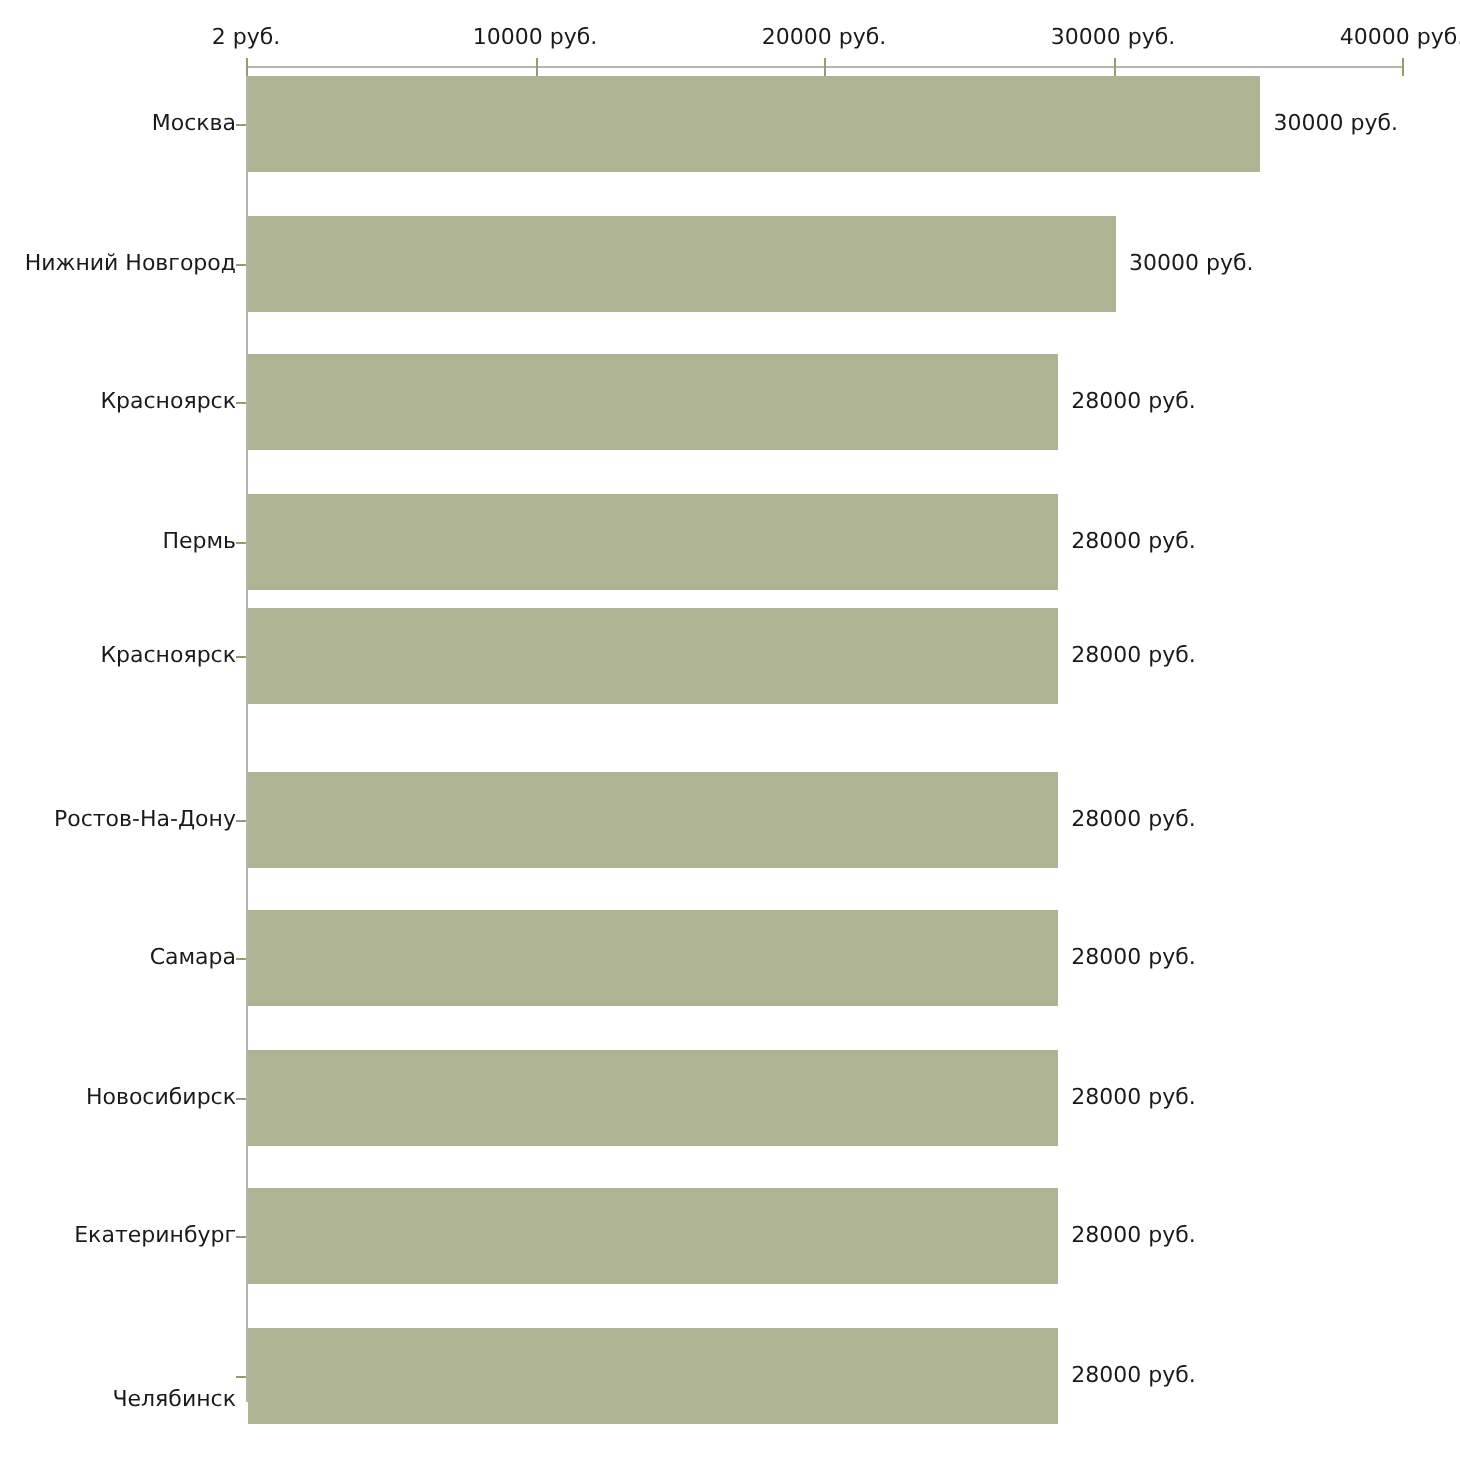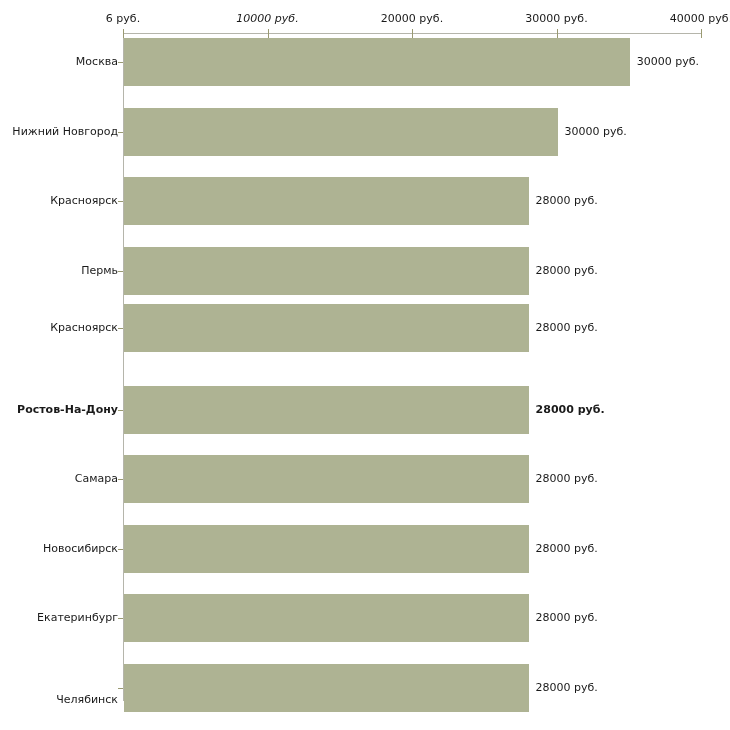--- a/index.html
+++ b/index.html
@@ -86,23 +86,23 @@
 </head>
 <body>
 
 <div id="chart-root">
 
   <div class="x-axis-line"></div>
   <div class="y-axis-line"></div>
 
   <div id="x-ticks">
       <div class="x-tick" style="left: 123px;"></div>
-      <div class="x-tick-label" style="left: 123px;">6 руб.</div>
+      <div class="x-tick-label" style="left: 123px;">2 руб.</div>
       <div class="x-tick" style="left: 267.5px;"></div>
-      <div class="x-tick-label" style="left: 267.5px; font-style: italic;">10000 руб.</div>
+      <div class="x-tick-label" style="left: 267.5px;">10000 руб.</div>
       <div class="x-tick" style="left: 412px;"></div>
       <div class="x-tick-label" style="left: 412px;">20000 руб.</div>
       <div class="x-tick" style="left: 556.5px;"></div>
       <div class="x-tick-label" style="left: 556.5px;">30000 руб.</div>
       <div class="x-tick" style="left: 701px;"></div>
       <div class="x-tick-label" style="left: 701px;">40000 руб.</div>
     </div>
   <div id="bars">
       <div class="bar-row" style="top: 38px; height: 64px;">
         <div class="bar" style="width: 505.75px; height: 48px; background: rgb(174, 179, 147);"></div>
@@ -127,21 +127,21 @@
         <div class="cat-tick" style="left: 118px; top: 24px;"></div>
         <div class="bar-cat-label" style="top: 17px;">Пермь</div>
         <div class="bar-value-label" style="left: 535.6px; top: 17px;">28000 руб.</div>
       </div>
       <div class="bar-row" style="top: 304px; height: 48px;">
         <div class="bar" style="width: 404.6px; height: 48px; background: rgb(174, 179, 147);"></div>
         <div class="cat-tick" style="left: 118px; top: 24px;"></div>
         <div class="bar-cat-label" style="top: 17px;">Красноярск</div>
         <div class="bar-value-label" style="left: 535.6px; top: 17px;">28000 руб.</div>
       </div>
-      <div class="bar-row" style="top: 385.5px; height: 48px; font-weight: bold;">
+      <div class="bar-row" style="top: 385.5px; height: 48px;">
         <div class="bar" style="width: 404.6px; height: 48px; background: rgb(174, 179, 147);"></div>
         <div class="cat-tick" style="left: 118px; top: 24px;"></div>
         <div class="bar-cat-label" style="top: 17px;">Ростов-На-Дону</div>
         <div class="bar-value-label" style="left: 535.6px; top: 17px;">28000 руб.</div>
       </div>
       <div class="bar-row" style="top: 455px; height: 48px;">
         <div class="bar" style="width: 404.6px; height: 48px; background: rgb(174, 179, 147);"></div>
         <div class="cat-tick" style="left: 118px; top: 24px;"></div>
         <div class="bar-cat-label" style="top: 17px;">Самара</div>
         <div class="bar-value-label" style="left: 535.6px; top: 17px;">28000 руб.</div>

